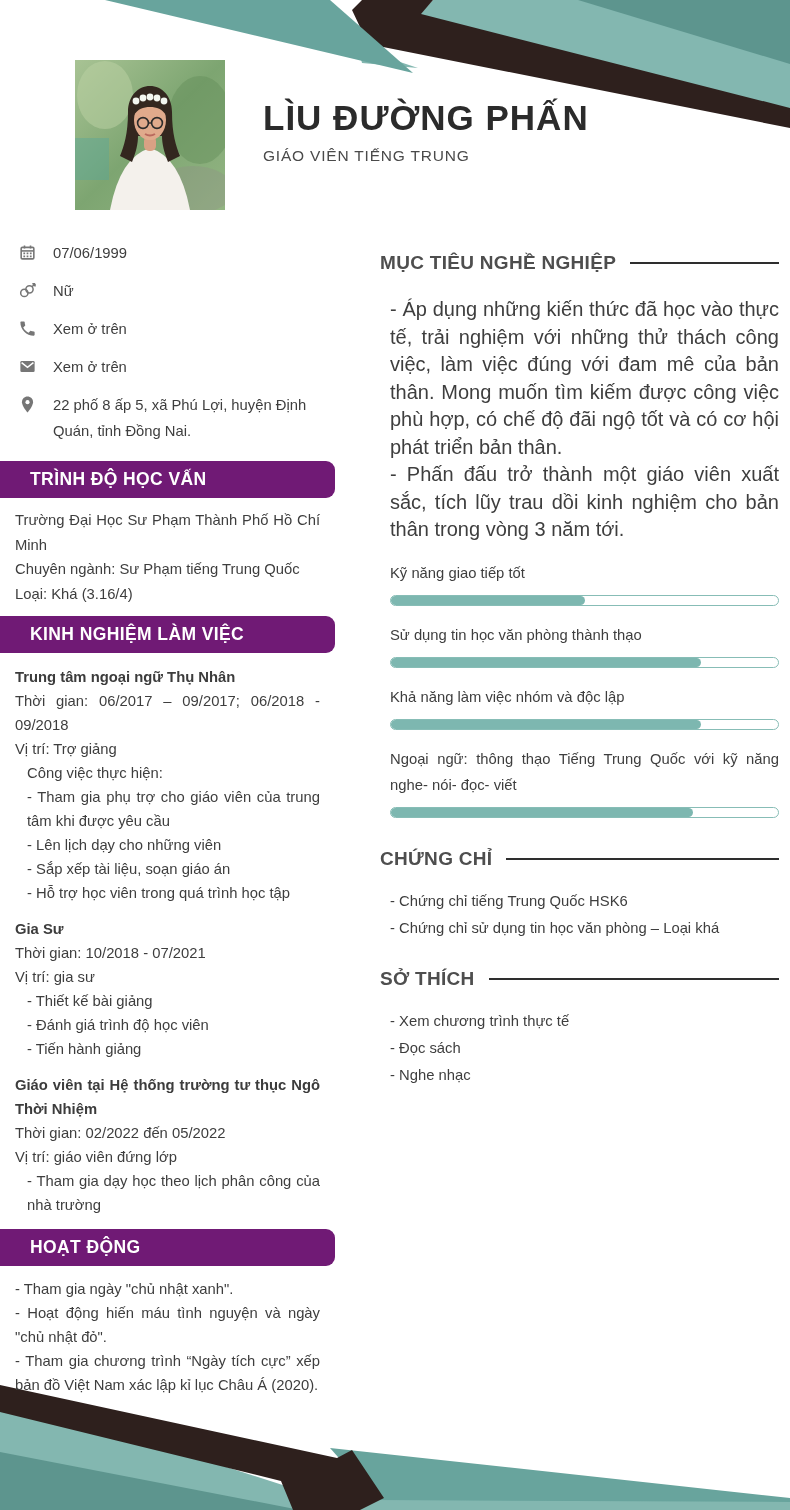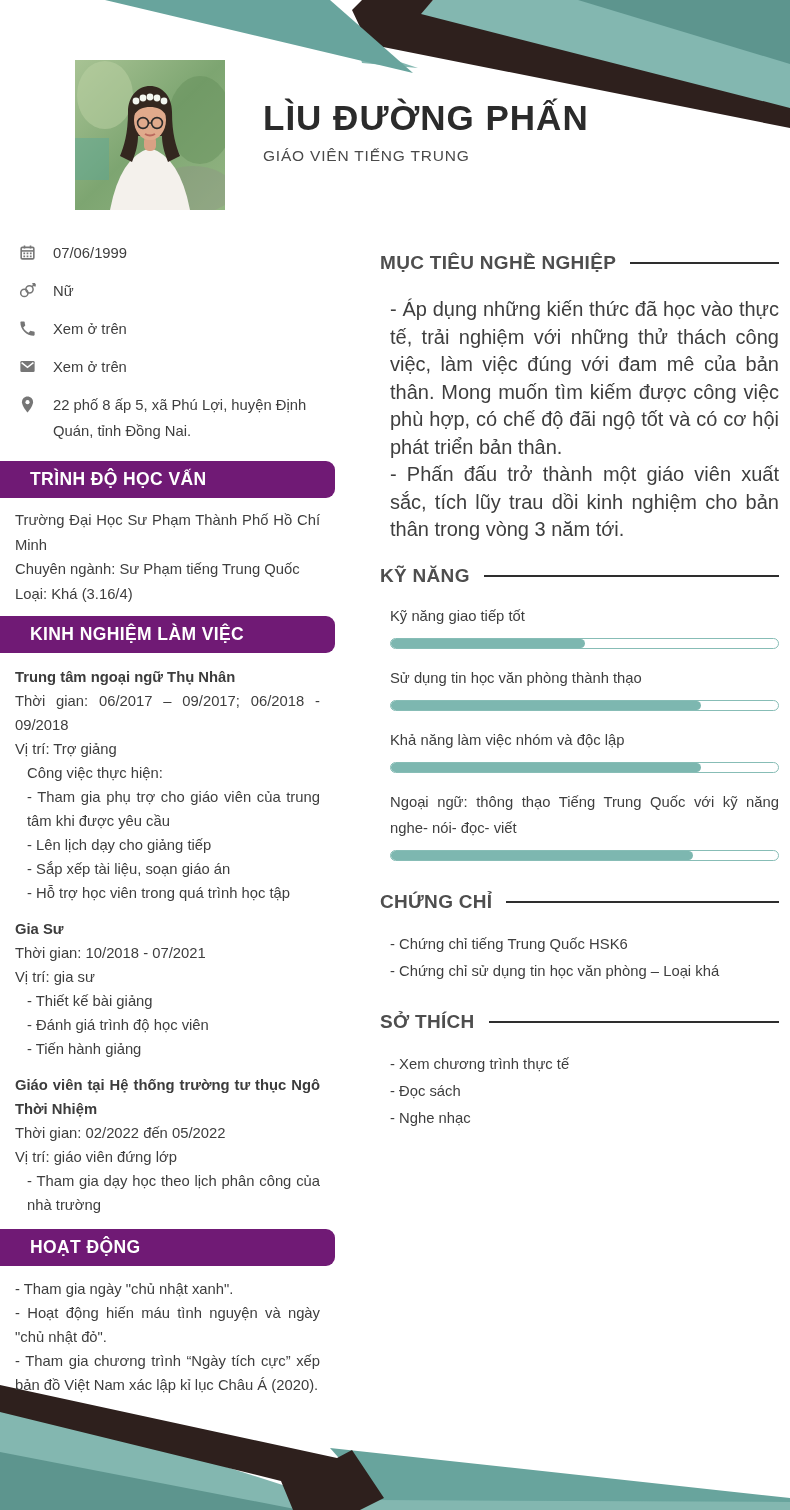--- a/index.html
+++ b/index.html
@@ -211,21 +211,21 @@
     </div>
     <div>
 
         <div class="job">
           <div class="job-title">Trung tâm ngoại ngữ Thụ Nhân</div>
           <div>
             <div class="job-line">Thời gian: 06/2017 – 09/2017; 06/2018 - 09/2018</div>
             <div class="job-line">Vị trí: Trợ giảng</div>
             <div class="job-line ind">Công việc thực hiện:</div>
             <div class="job-line ind">- Tham gia phụ trợ cho giáo viên của trung tâm khi được yêu cầu</div>
-            <div class="job-line ind">- Lên lịch dạy cho giảng tiếp</div>
+            <div class="job-line ind">- Lên lịch dạy cho những viên</div>
             <div class="job-line ind">- Sắp xếp tài liệu, soạn giáo án</div>
             <div class="job-line ind">- Hỗ trợ học viên trong quá trình học tập</div>
           </div>
         </div>
 
         <div class="job">
           <div class="job-title">Gia Sư</div>
           <div>
             <div class="job-line">Thời gian: 10/2018 - 07/2021</div>
             <div class="job-line">Vị trí: gia sư</div>
@@ -262,24 +262,20 @@
     <div class="sec-title first">
       <span class="t">MỤC TIÊU NGHỀ NGHIỆP</span>
       <span class="rule"></span>
     </div>
     <div class="objective">
 
     <p>- Áp dụng những kiến thức đã học vào thực tế, trải nghiệm với những thử thách công việc, làm việc đúng với đam mê của bản thân. Mong muốn tìm kiếm được công việc phù hợp, có chế độ đãi ngộ tốt và có cơ hội phát triển bản thân.</p>
         <p>- Phấn đấu trở thành một giáo viên xuất sắc, tích lũy trau dồi kinh nghiệm cho bản thân trong vòng 3 năm tới.</p>
       </div>
 
-    <div class="sec-title skills-t">
-      <span class="t">KỸ NĂNG</span>
-      <span class="rule"></span>
-    </div>
     <div>
 
         <div class="skill">
           <div class="skill-label">Kỹ năng giao tiếp tốt</div>
           <div class="skill-track">
             <div class="skill-fill" style="width: 50%;"></div>
           </div>
         </div>
 
         <div class="skill">

